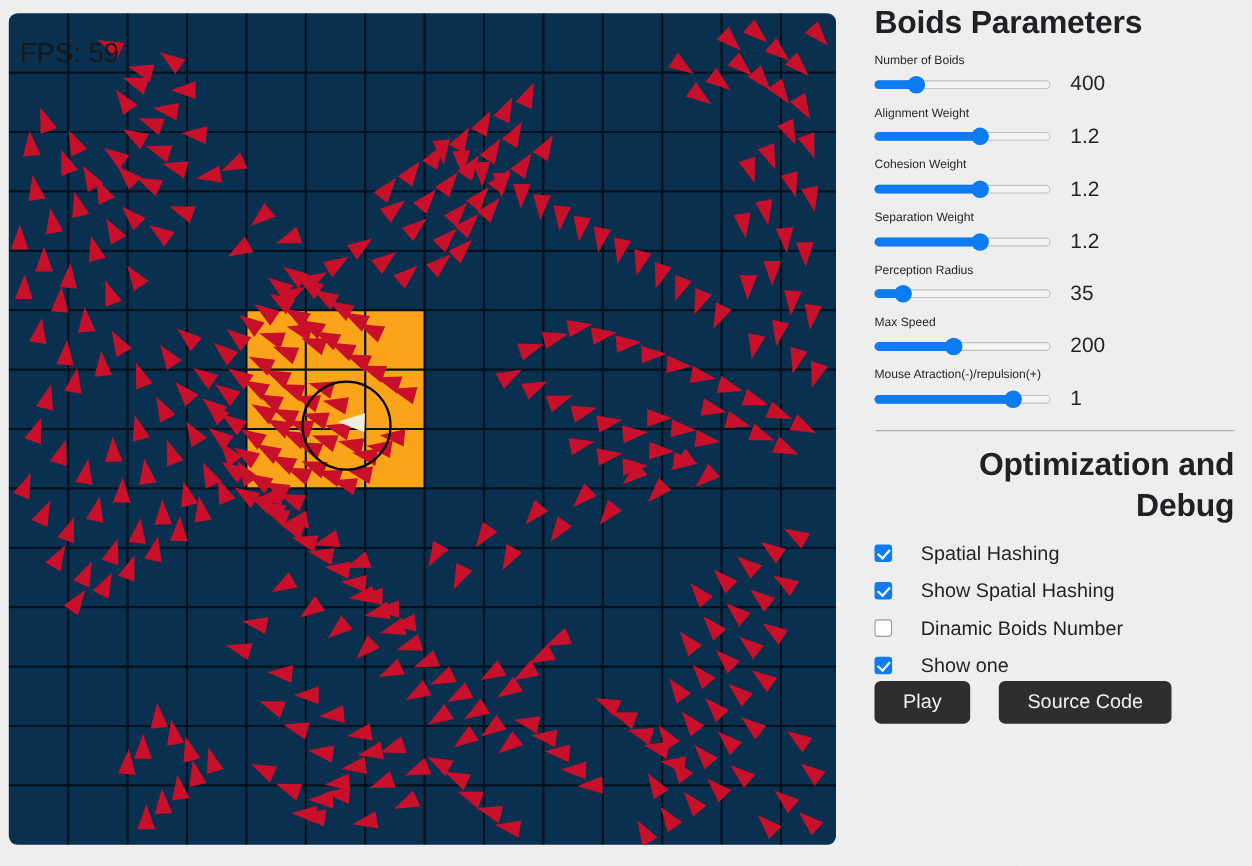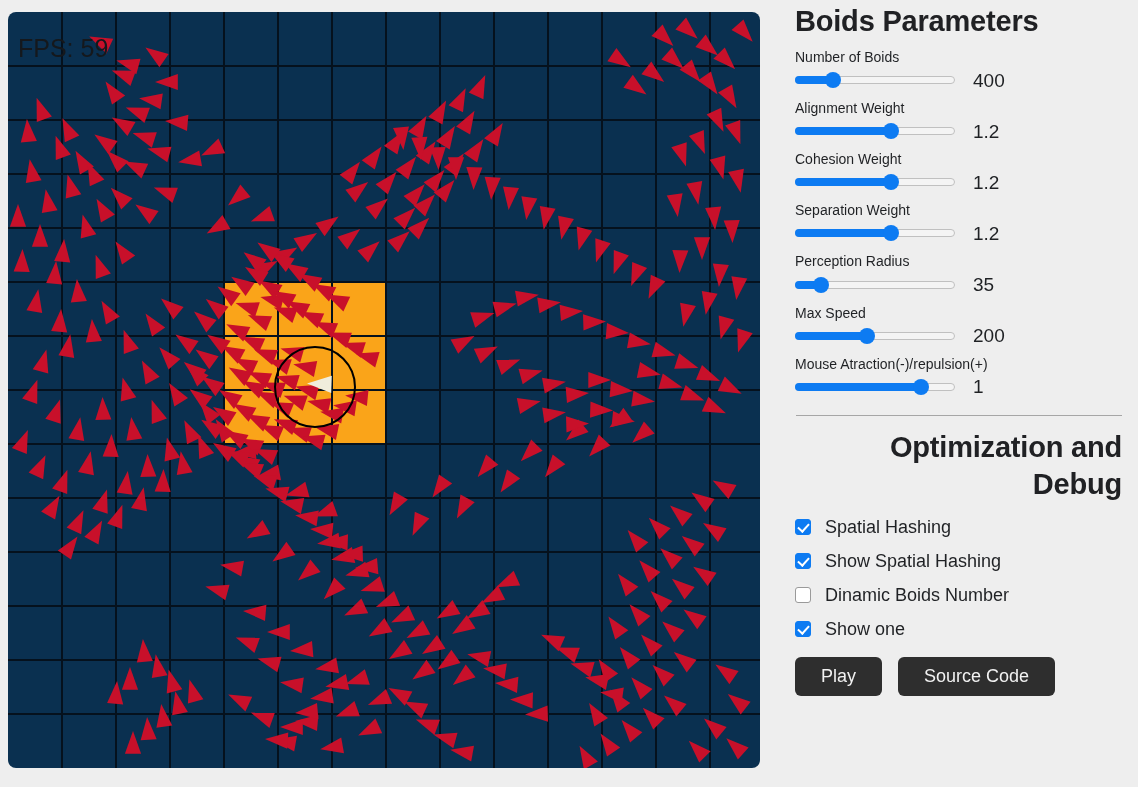--- a/index.html
+++ b/index.html
@@ -56,21 +56,21 @@
     font-size: 29px;
     font-weight: bold;
     color: #202124;
     margin: 0;
     padding-top: 5px;
     line-height: 1.28;
     letter-spacing: -0.2px;
   }
   #title-boids { padding-top: 3px; }
   .param-label {
-    font-size: 14px;
+    font-size: 11px;
     color: #1f2124;
     margin-top: 9px;
     line-height: 1.15;
     white-space: nowrap;
   }
   .slider-row {
     display: flex;
     align-items: center;
     margin-top: 4px;
     height: 22px;
@@ -142,31 +142,31 @@
   .checkbox.checked::after {
     content: "";
     position: absolute;
     left: 4px; top: 1px;
     width: 5px; height: 9px;
     border: solid #ffffff;
     border-width: 0 2px 2px 0;
     transform: rotate(42deg);
   }
   .check-label {
-    margin-left: 14px;
+    margin-left: 26px;
     font-size: 18px;
     color: #1f2124;
     line-height: 1;
     white-space: nowrap;
   }
 
   #button-row {
     display: flex;
-    gap: 16px;
-    margin-top: 18px;
+    gap: 26px;
+    margin-top: 4px;
   }
   .btn {
     background: #2e2e2e;
     color: #f1f1f1;
     border: none;
     border-radius: 6px;
     font-size: 18px;
     font-family: "Liberation Sans", sans-serif;
     padding: 9px 26px;
     cursor: pointer;

